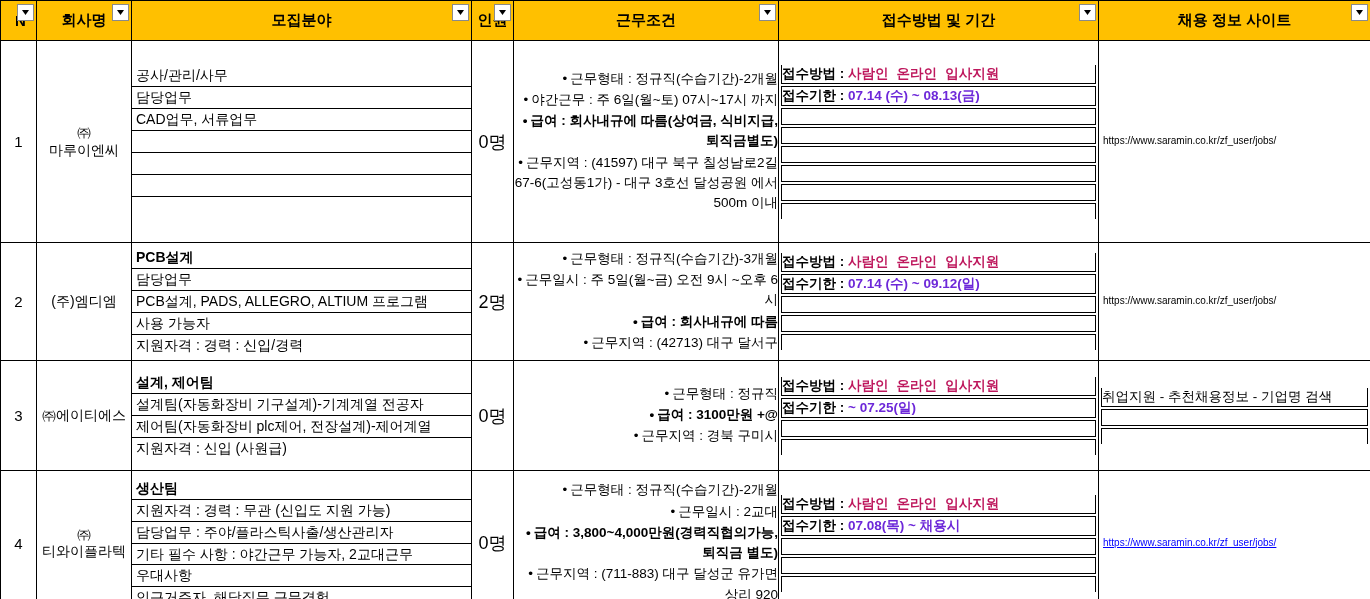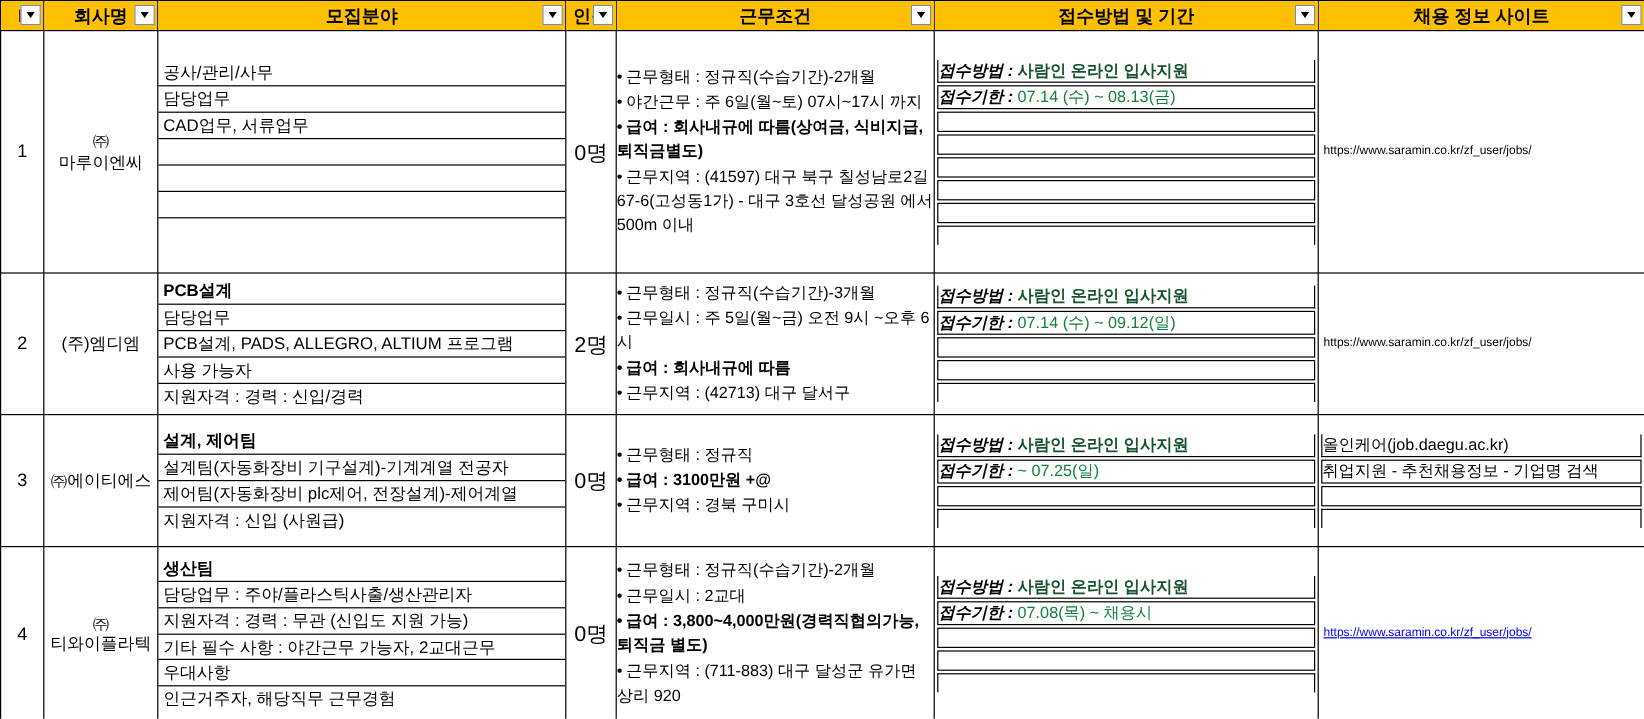--- a/index.html
+++ b/index.html
@@ -21,21 +21,21 @@
     table-layout: fixed;
   }
   table.sheet td, table.sheet th {
     border: 1px solid #000000;
     padding: 0;
     vertical-align: middle;
   }
   thead th {
     background: #ffc000;
     font-weight: bold;
-    height: 25px;
+    height: 40px;
     font-size: 15px;
     text-align: center;
     position: relative;
     white-space: nowrap;
     overflow: hidden;
   }
   .filter-btn {
     position: absolute;
     right: 2px;
     top: 3px;
@@ -88,21 +88,21 @@
     overflow: hidden;
   }
   table.inner tr:first-child td { border-top: none; }
   table.inner tr:last-child td { border-bottom: none; }
   .b { font-weight: bold; }
 
   .cond {
     padding: 4px 6px;
     font-size: 13.5px;
     line-height: 1.5;
-    text-align: left;
+    text-align: right;
   }
   .cond ul {
     margin: 0; padding: 0; list-style: none;
   }
   .cond li {
     margin: 0 0 1px 0;
     text-indent: 0;
   }
   .cond li .bul { margin-right: 3px; }
 
@@ -110,23 +110,23 @@
   .apply-rows td {
     border: 1px solid #000;
     border-left: none; border-right: none;
     padding: 1px 4px;
     font-size: 13.5px;
     white-space: nowrap;
     overflow: hidden;
   }
   .apply-rows tr:first-child td { border-top: none; }
   .apply-rows tr:last-child td { border-bottom: none; }
-  .blue { color: #14532d; font-weight: bold; }
-  .red { color: #15803d; font-weight: normal; }
-  .lbl { font-weight: bold; font-style: italic; }
+  .blue { color: #be185d; font-weight: bold; font-family: Liberation Mono, monospace; }
+  .red { color: #6d28d9; font-weight: bold; }
+  .lbl { font-weight: bold; }
 
   .site {
     padding: 2px 4px;
     font-size: 10px;
     line-height: 1.45;
     white-space: nowrap;
     overflow: hidden;
   }
   .site a { color: #0000ff; text-decoration: underline; }
   .sitecell { vertical-align: top; }
@@ -399,23 +399,20 @@
               </tr>
           <tr>
                 <td>&nbsp;</td>
               </tr>
         </tbody>
           </table>
       </td>
       <td class="cellwrap sitecell">
         <table class="site-rows">
           <tbody>
-              <tr>
-                <td>올인케어(job.daegu.ac.kr)</td>
-              </tr>
           <tr>
                 <td>취업지원 - 추천채용정보 - 기업명 검색</td>
               </tr>
           <tr>
                 <td>&nbsp;</td>
               </tr>
           <tr>
                 <td>&nbsp;</td>
               </tr>
         </tbody>
@@ -429,24 +426,24 @@
         <div>㈜</div>
         <div>티와이플라텍</div>
       </td>
       <td class="cellwrap">
         <table class="inner">
           <tbody>
               <tr>
                 <td class="b">생산팀</td>
               </tr>
           <tr>
+                <td>지원자격 : 경력 : 무관 (신입도 지원 가능)</td>
+              </tr>
+          <tr>
                 <td>담당업무 : 주야/플라스틱사출/생산관리자</td>
-              </tr>
-          <tr>
-                <td>지원자격 : 경력 : 무관 (신입도 지원 가능)</td>
               </tr>
           <tr>
                 <td>기타 필수 사항 : 야간근무 가능자, 2교대근무</td>
               </tr>
           <tr>
                 <td>우대사항</td>
               </tr>
           <tr>
                 <td>인근거주자, 해당직무 근무경험</td>
               </tr>

